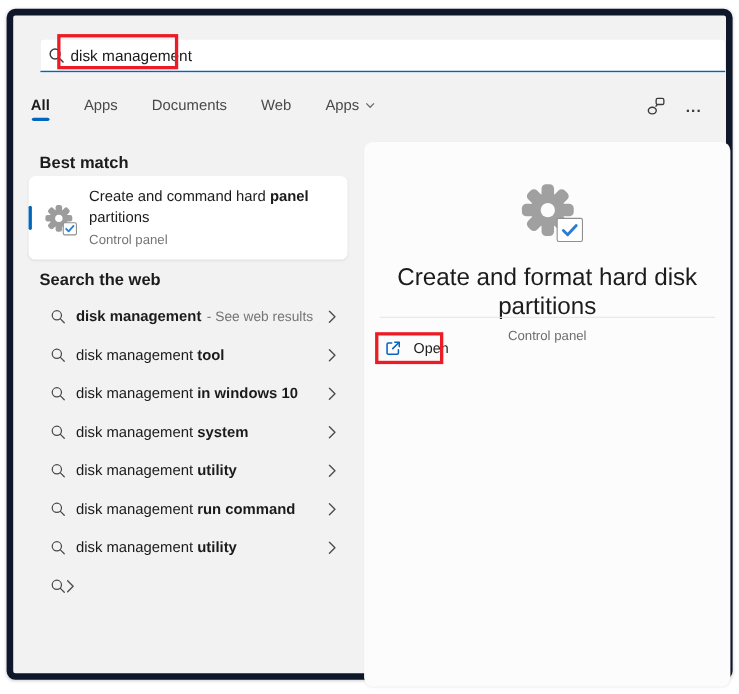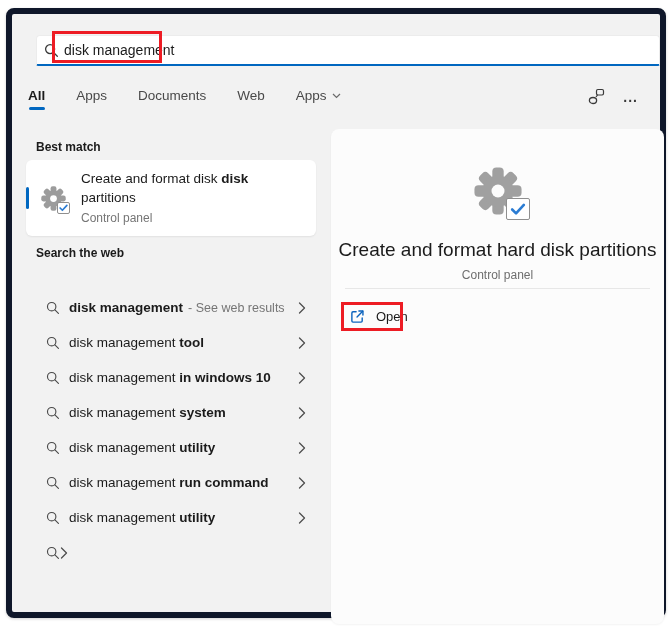--- a/index.html
+++ b/index.html
@@ -32,52 +32,52 @@
   .tabs{position:absolute;left:16px;top:74px;display:flex;gap:31px;align-items:flex-start;}
   .tab{font-size:13.5px;color:#494949;cursor:pointer;display:flex;flex-direction:column;align-items:center;}
   .tab .lbl{display:flex;align-items:center;gap:5px;}
   .tab.active .lbl{color:var(--text);font-weight:700;}
   .tab .bar{width:16px;height:3px;border-radius:2px;background:transparent;margin-top:4px;}
   .tab.active .bar{background:var(--accent);}
   .top-icons{position:absolute;top:74px;right:22px;display:flex;align-items:center;gap:18px;}
   .ellipsis{font-size:14px;font-weight:700;color:#3a3a3a;letter-spacing:1px;line-height:10px;}
 
   
-  .section-label{position:absolute;left:24px;font-size:12px;font-weight:700;color:var(--text);}
+  .section-label{position:absolute;left:24px;font-size:15px;font-weight:700;color:var(--text);}
   .lbl-best{top:126px;}
   .lbl-web{top:232px;}
 
   
   .best-card{position:absolute;left:14px;top:146px;width:290px;height:76px;background:#fff;
     border-radius:6px;box-shadow:0 1px 2px rgba(0,0,0,.07);display:flex;align-items:center;
     padding-left:14px;cursor:pointer;}
   .best-card .accent-bar{position:absolute;left:0;top:27px;width:3px;height:22px;
     border-radius:2px;background:var(--accent);}
   .icon-wrap{position:relative;flex:0 0 auto;}
   .check-box{position:absolute;background:#fff;border:1px solid #8f8f8f;border-radius:2px;
     display:flex;align-items:center;justify-content:center;}
   .check-sm{width:13px;height:12px;right:-3px;bottom:-2px;}
   .check-lg{width:24px;height:22px;right:-6px;bottom:-3px;}
   .best-text{margin-left:14px;line-height:19px;font-size:13.5px;}
   .best-text b{font-weight:700;}
   .best-sub{font-size:12px;color:var(--muted);margin-top:2px;}
 
   
-  .rows{position:absolute;left:14px;top:276px;width:292px;}
+  .rows{position:absolute;left:14px;top:256px;width:292px;}
   .row{height:35px;display:flex;align-items:center;padding:0 12px 0 20px;cursor:pointer;border-radius:4px;}
   .row .txt{font-size:13.5px;margin-left:9px;flex:1;white-space:nowrap;overflow:hidden;}
   .row .txt b{font-weight:700;}
   .row .txt .mut{color:var(--muted);font-size:12.5px;margin-left:5px;}
 
   
   .detail{position:absolute;left:319px;top:115px;width:333px;height:495px;background:#fcfcfc;
     border-radius:8px;box-shadow:0 1px 2px rgba(0,0,0,.05);}
   .detail-inner{display:flex;flex-direction:column;align-items:center;}
   .detail .big-icon{margin-top:36px;position:relative;}
-  .detail-title{margin-top:22px;font-size:19px;color:var(--text);text-align:center;}
+  .detail-title{margin-top:22px;font-size:22px;color:var(--text);text-align:center;}
   .detail-sub{margin-top:7px;font-size:12px;color:#6e6e6e;text-align:center;}
   .divider{position:absolute;left:14px;right:14px;top:159px;height:1px;background:#e7e7e7;}
   .open-row{position:absolute;left:10px;top:173px;width:82px;height:29px;display:flex;
     align-items:center;padding-left:9px;cursor:pointer;}
   .open-row .open-lbl{font-size:13px;color:var(--text);margin-left:11px;}
   .anno-open{left:10px;top:173px;width:62px;height:29px;}
 
   svg{display:block;}
 </style>
 </head>
@@ -147,21 +147,21 @@
           </g>
           <circle cx="32" cy="32" r="8" fill="#ffffff"></circle>
         </svg>
         <span class="check-box check-sm">
           <svg width="9" height="8" viewBox="0 0 12 10">
             <polyline points="1.5,5 4.5,8 10.5,1.5" fill="none" stroke="#2b7cd3" stroke-width="2.2" stroke-linecap="round" stroke-linejoin="round"></polyline>
           </svg>
         </span>
       </span>
       <span class="best-text">
-        <span>Create and format disk </span><b>disk</b><br>
+        <span>Create and command hard </span><b>panel</b><br>
         <span>partitions</span>
         <div class="best-sub">Control panel</div>
       </span>
     </div>
 
     <div class="section-label lbl-web">Search the web</div>
     <div class="rows" id="rows">
   <div class="row">
     <svg width="14" height="14" viewBox="0 0 16 16">
       <circle cx="6.5" cy="6.5" r="4.8" fill="none" stroke="#4a4a4a" stroke-width="1.3"></circle>

